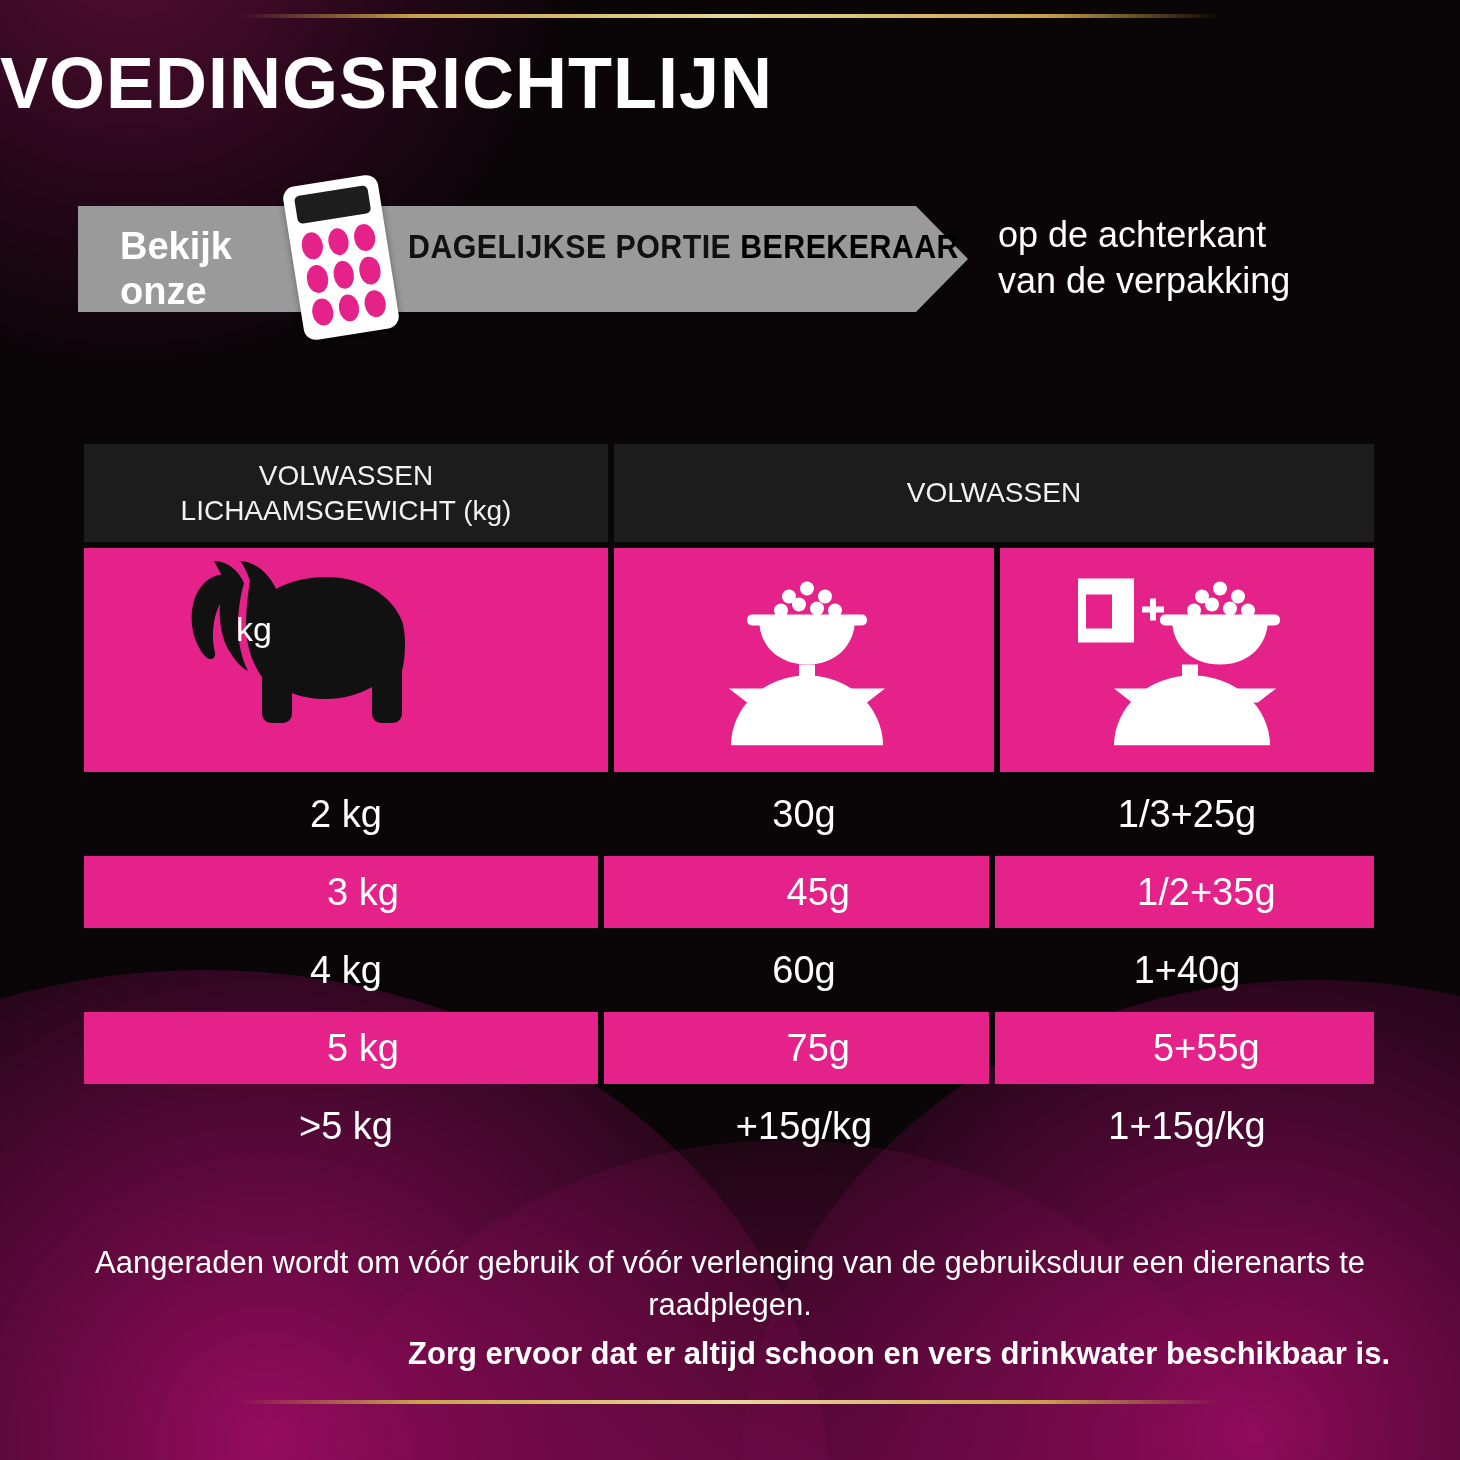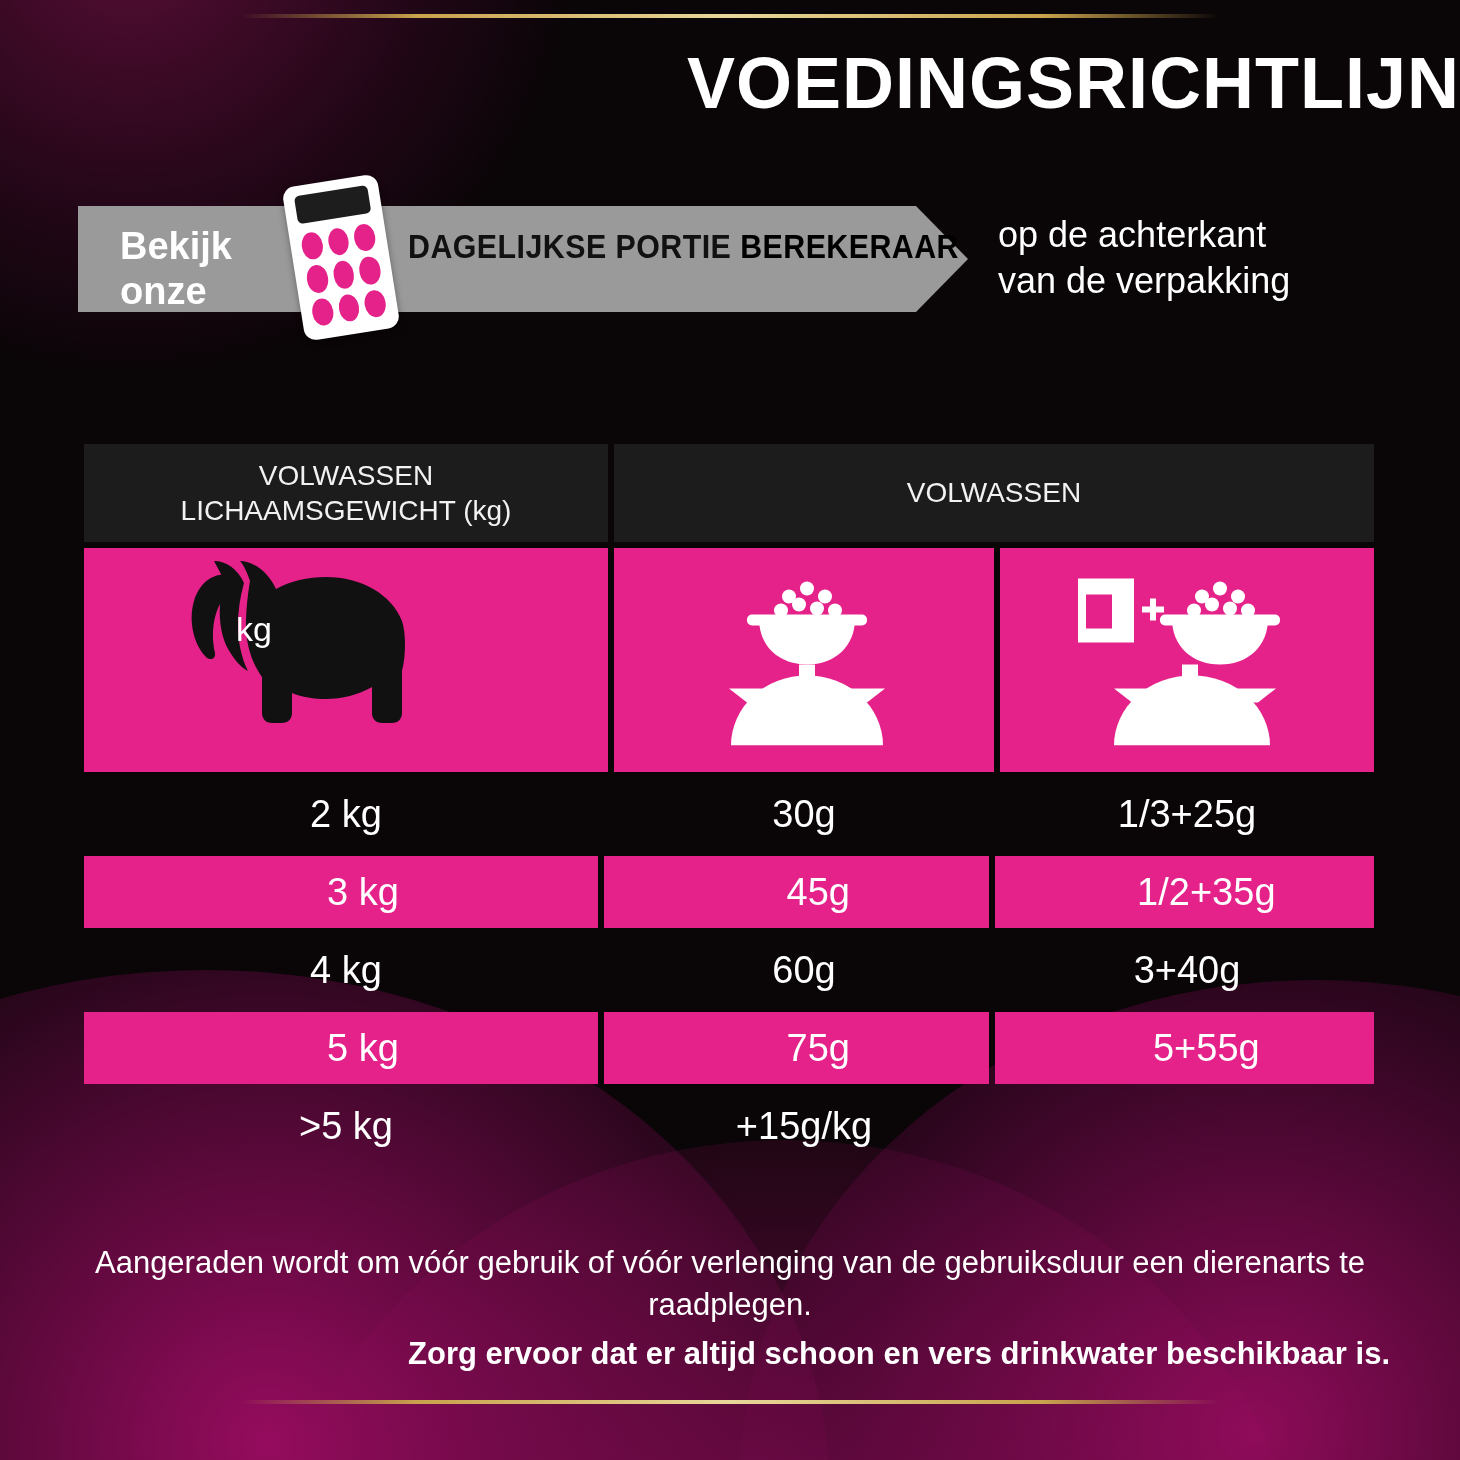--- a/index.html
+++ b/index.html
@@ -56,21 +56,21 @@
     background: linear-gradient(90deg, rgba(120,90,40,0) 0%, #c8a24c 18%, #e8d79a 50%, #c8a24c 82%, rgba(120,90,40,0) 100%);
   }
   .gold-rule.top { top: 14px; }
   .gold-rule.bottom { bottom: 56px; }
 
   
   .title {
     position: absolute;
     top: 42px;
     left: 0; right: 0;
-    text-align: right;
+    text-align: left;
     font-size: 72px;
     font-weight: bold;
     letter-spacing: 1px;
     color: #ffffff;
   }
 
   
   .banner-row {
     position: absolute;
     top: 198px;
@@ -380,32 +380,33 @@
 
     <div class="trow">
       <div class="cell-left data-cell alt">3 kg</div>
       <div class="cell-mid data-cell alt">45g</div>
       <div class="cell-right data-cell alt">1/2+35g</div>
     </div>
 
     <div class="trow">
       <div class="cell-left data-cell">4 kg</div>
       <div class="cell-mid data-cell">60g</div>
-      <div class="cell-right data-cell">3+40g</div>
+      <div class="cell-right data-cell">1+40g</div>
     </div>
 
     <div class="trow">
       <div class="cell-left data-cell alt">5 kg</div>
       <div class="cell-mid data-cell alt">75g</div>
       <div class="cell-right data-cell alt">5+55g</div>
     </div>
 
     <div class="trow">
       <div class="cell-left data-cell">&gt;5 kg</div>
       <div class="cell-mid data-cell">+15g/kg</div>
+      <div class="cell-right data-cell">1+15g/kg</div>
     </div>
 
   </div>
 
   <div class="footer">
     <div class="footer-line1">Aangeraden wordt om vóór gebruik of vóór verlenging van de gebruiksduur een dierenarts te raadplegen.</div>
     <div class="footer-line2">Zorg ervoor dat er altijd schoon en vers drinkwater beschikbaar is.</div>
   </div>
 
   <div class="gold-rule bottom"></div>

